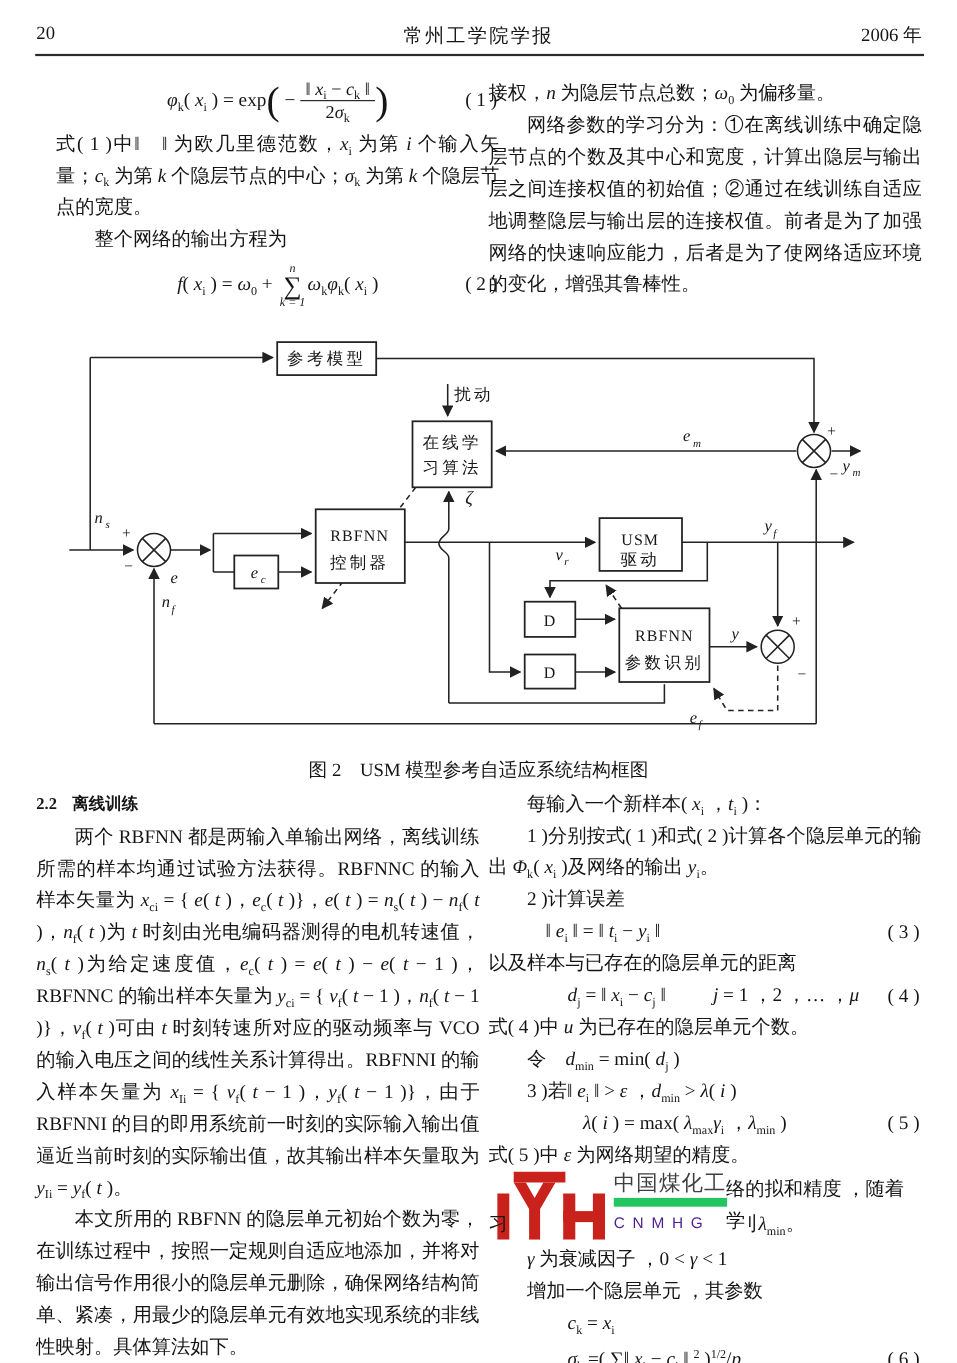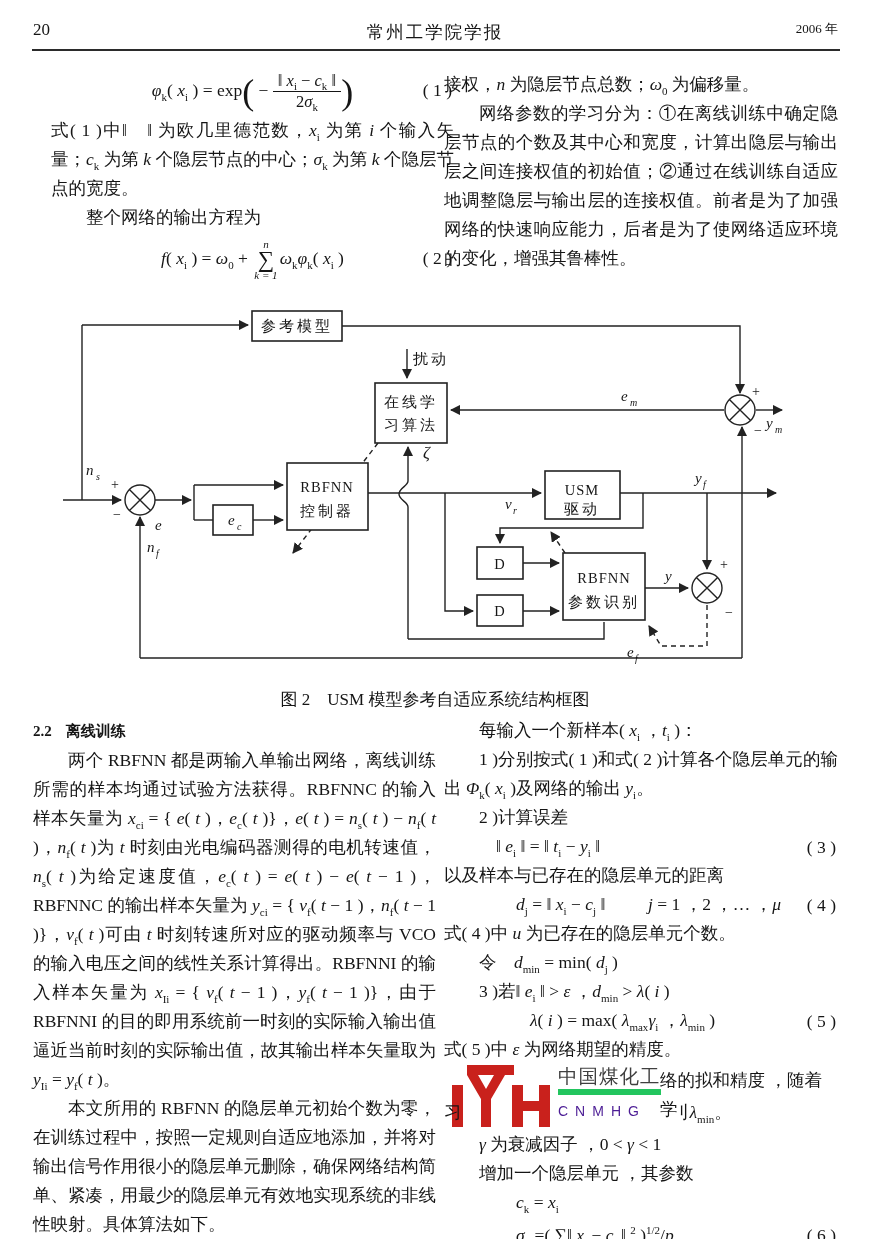--- a/index.html
+++ b/index.html
@@ -1,21 +1,21 @@
 <!DOCTYPE html>
 <html><head>
 <meta charset="utf-8">
 <style>
   html,body{margin:0;padding:0;background:#e8e8e8;}
   #page{position:relative;width:870px;height:1239px;background:#ffffff;margin:0 auto;
         font-family:"Liberation Serif","DejaVu Serif",serif;color:#151515;overflow:hidden;}
   
   .hdr-num{position:absolute;left:33px;top:20px;font-size:17px;}
   .hdr-title{position:absolute;left:0;right:0;top:20px;text-align:center;font-size:17.5px;letter-spacing:2px;}
-  .hdr-year{position:absolute;right:32px;top:20px;font-size:13px;}
+  .hdr-year{position:absolute;right:32px;top:20px;font-size:17px;}
   .hdr-rule{position:absolute;left:32px;right:30px;top:49px;height:2px;background:#2b2b2b;}
   
   .col{position:absolute;font-size:17.5px;line-height:29px;text-align:justify;}
   #col-lt{left:51px;top:64px;width:403px;}
   #col-rt{left:444px;top:70px;width:394px;}
   #col-lb{left:33px;top:716px;width:403px;}
   #col-rb{left:444px;top:716px;width:394px;}
   p{margin:0;}
   .ind{text-indent:2em;}
   sub{font-size:11px;line-height:0;}
@@ -40,21 +40,21 @@
   svg text{font-family:"Liberation Serif","DejaVu Serif",serif;}
   .boxlbl{font-size:15px;letter-spacing:3px;}
   .boxlat{font-size:14.5px;letter-spacing:1px;}
   .vlbl{font-size:15px;font-style:italic;}
   .slbl{font-size:10px;font-style:italic;}
   .sgn{font-size:14px;}
   
   .wm{position:relative;height:66px;text-align:left;}
   .wm-logo{position:absolute;left:8px;top:1px;}
   .wm-title{position:absolute;left:114px;top:-1px;font-size:19.5px;letter-spacing:1px;color:#3f3f3f;
-            border-bottom:6px solid #22c55e;padding-bottom:0;line-height:26px;
+            border-bottom:8px solid #22c55e;padding-bottom:0;line-height:26px;
             font-family:"Liberation Sans","DejaVu Sans",sans-serif;}
   .wm-frag1{position:absolute;left:216px;top:2px;line-height:29px;}
   .wm-pre2{position:absolute;left:0;top:34px;line-height:29px;}
   .wm-letters{position:absolute;left:114px;top:33px;font-size:14px;letter-spacing:7px;color:#4c1d95;
               font-family:"Liberation Sans","DejaVu Sans",sans-serif;}
   .wm-post2{position:absolute;left:228px;top:34px;line-height:29px;}
 </style>
 </head>
 <body>
 

